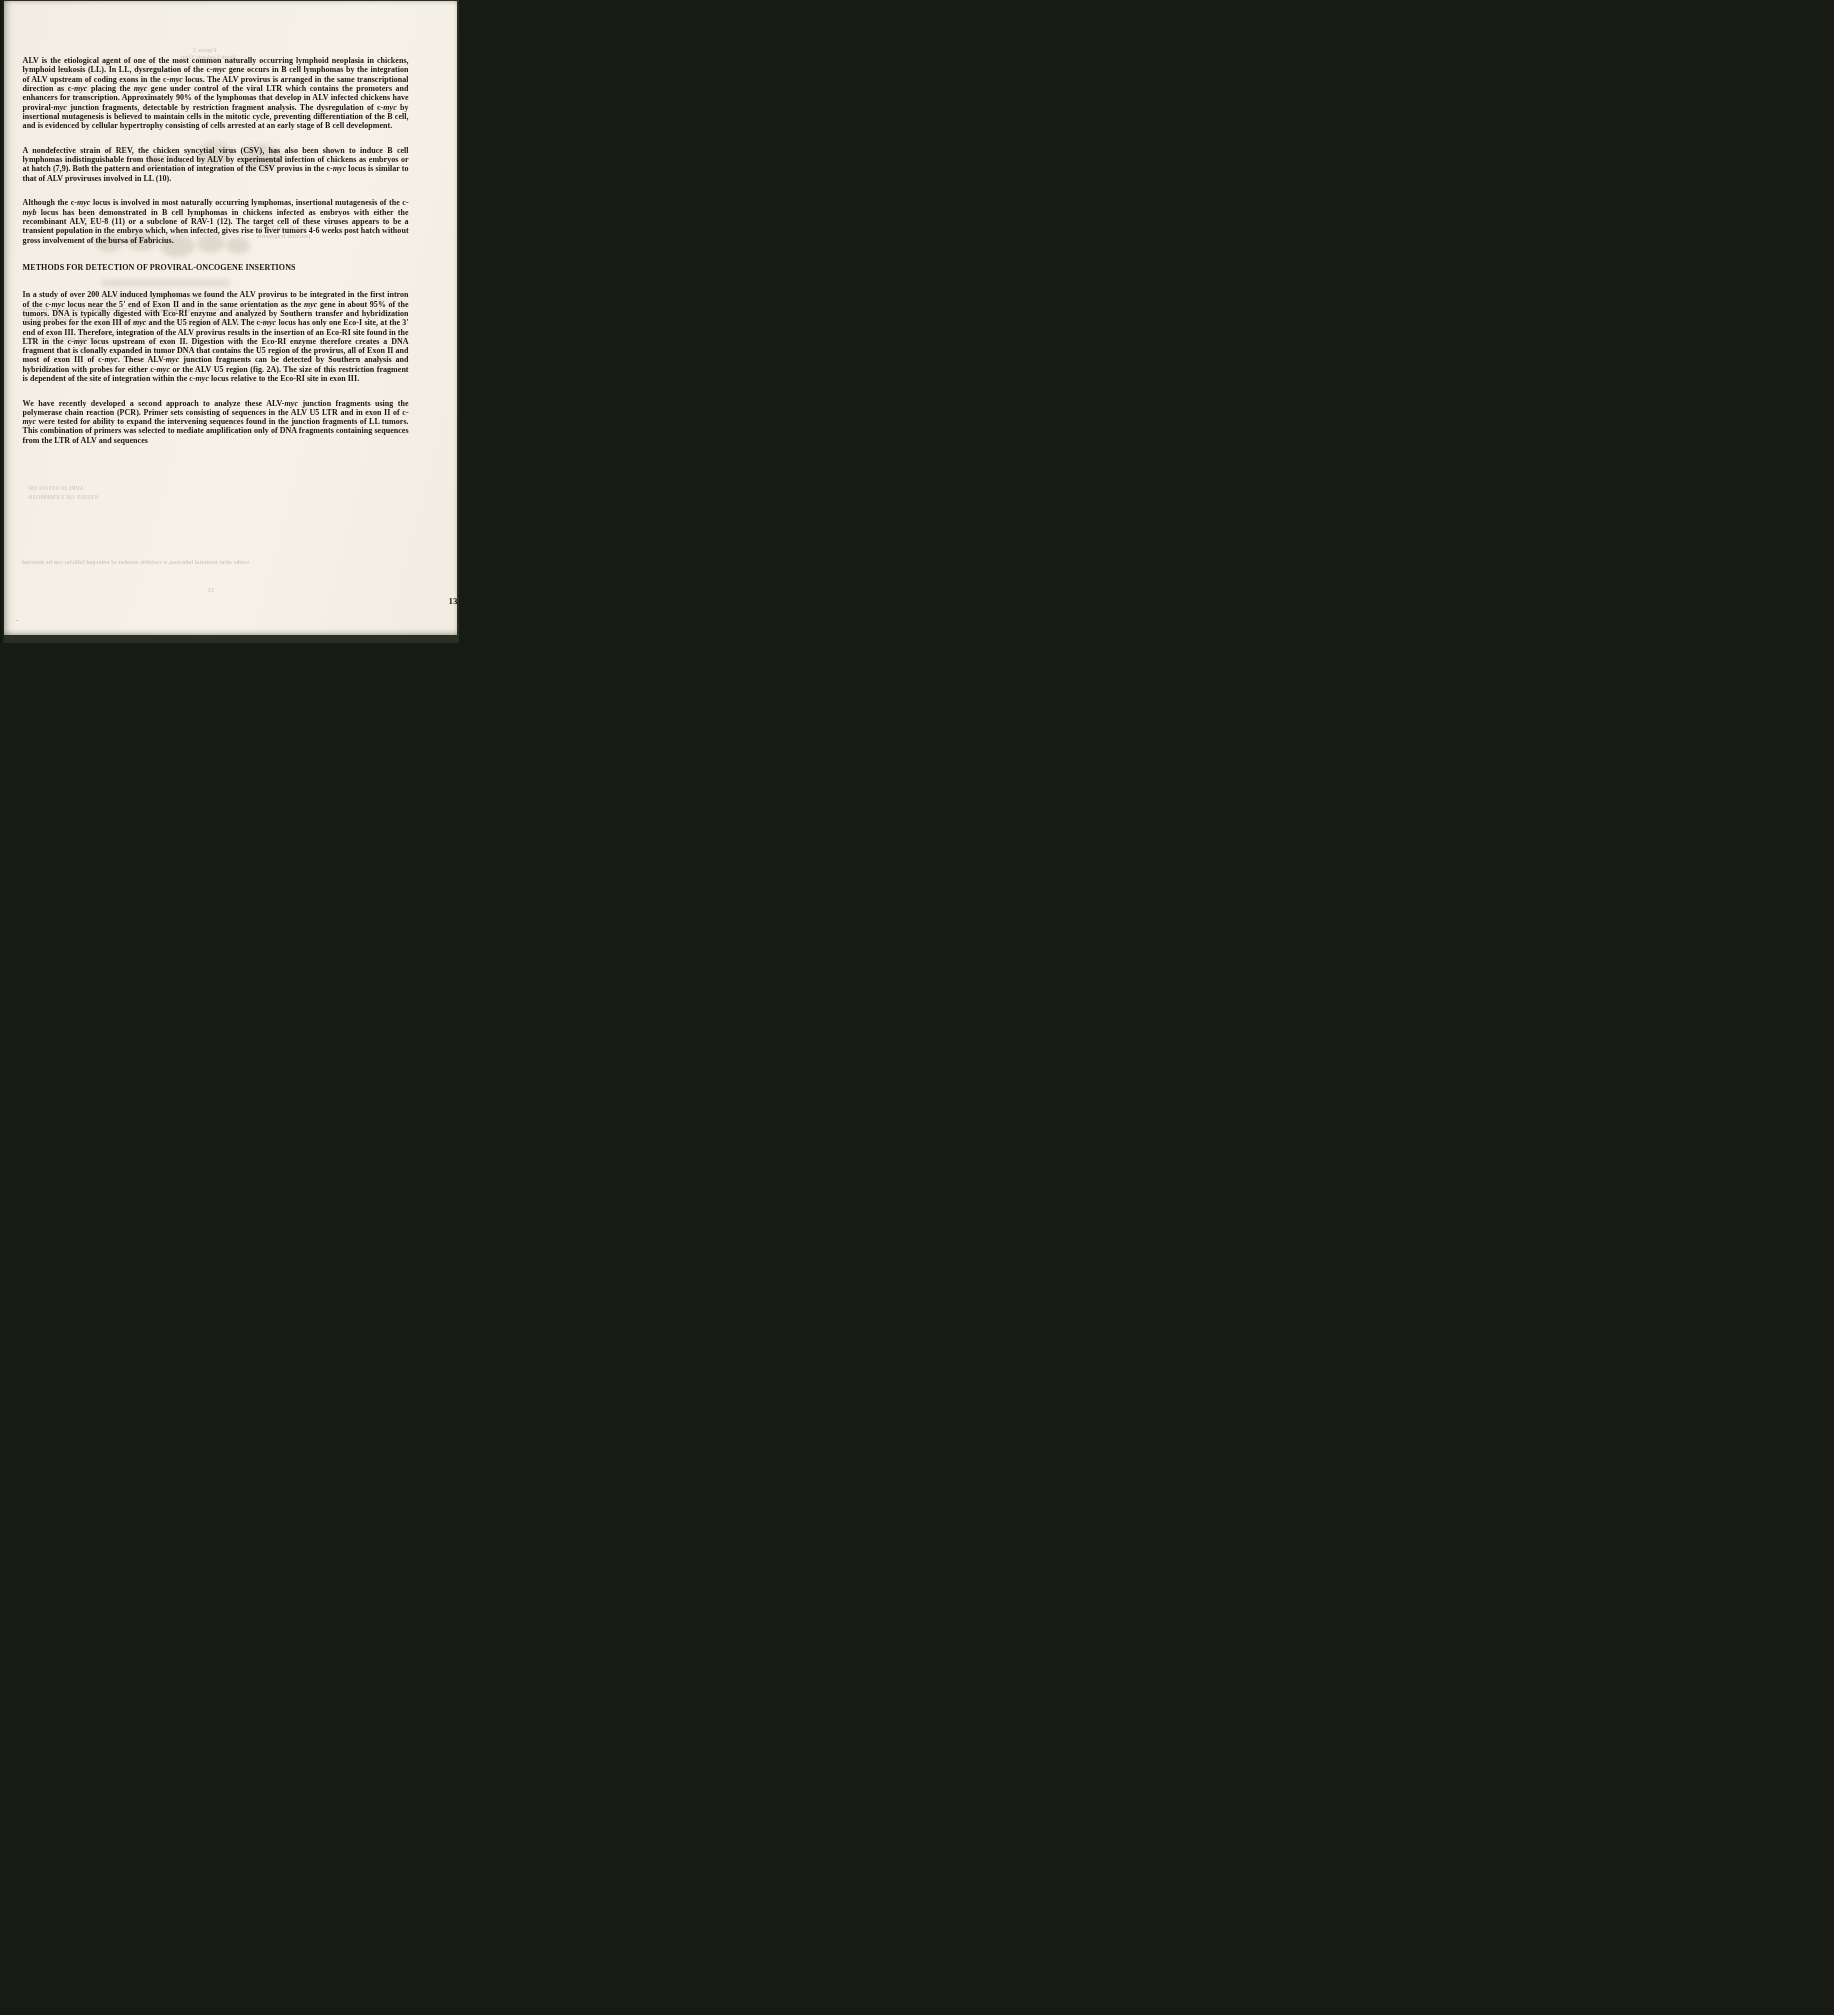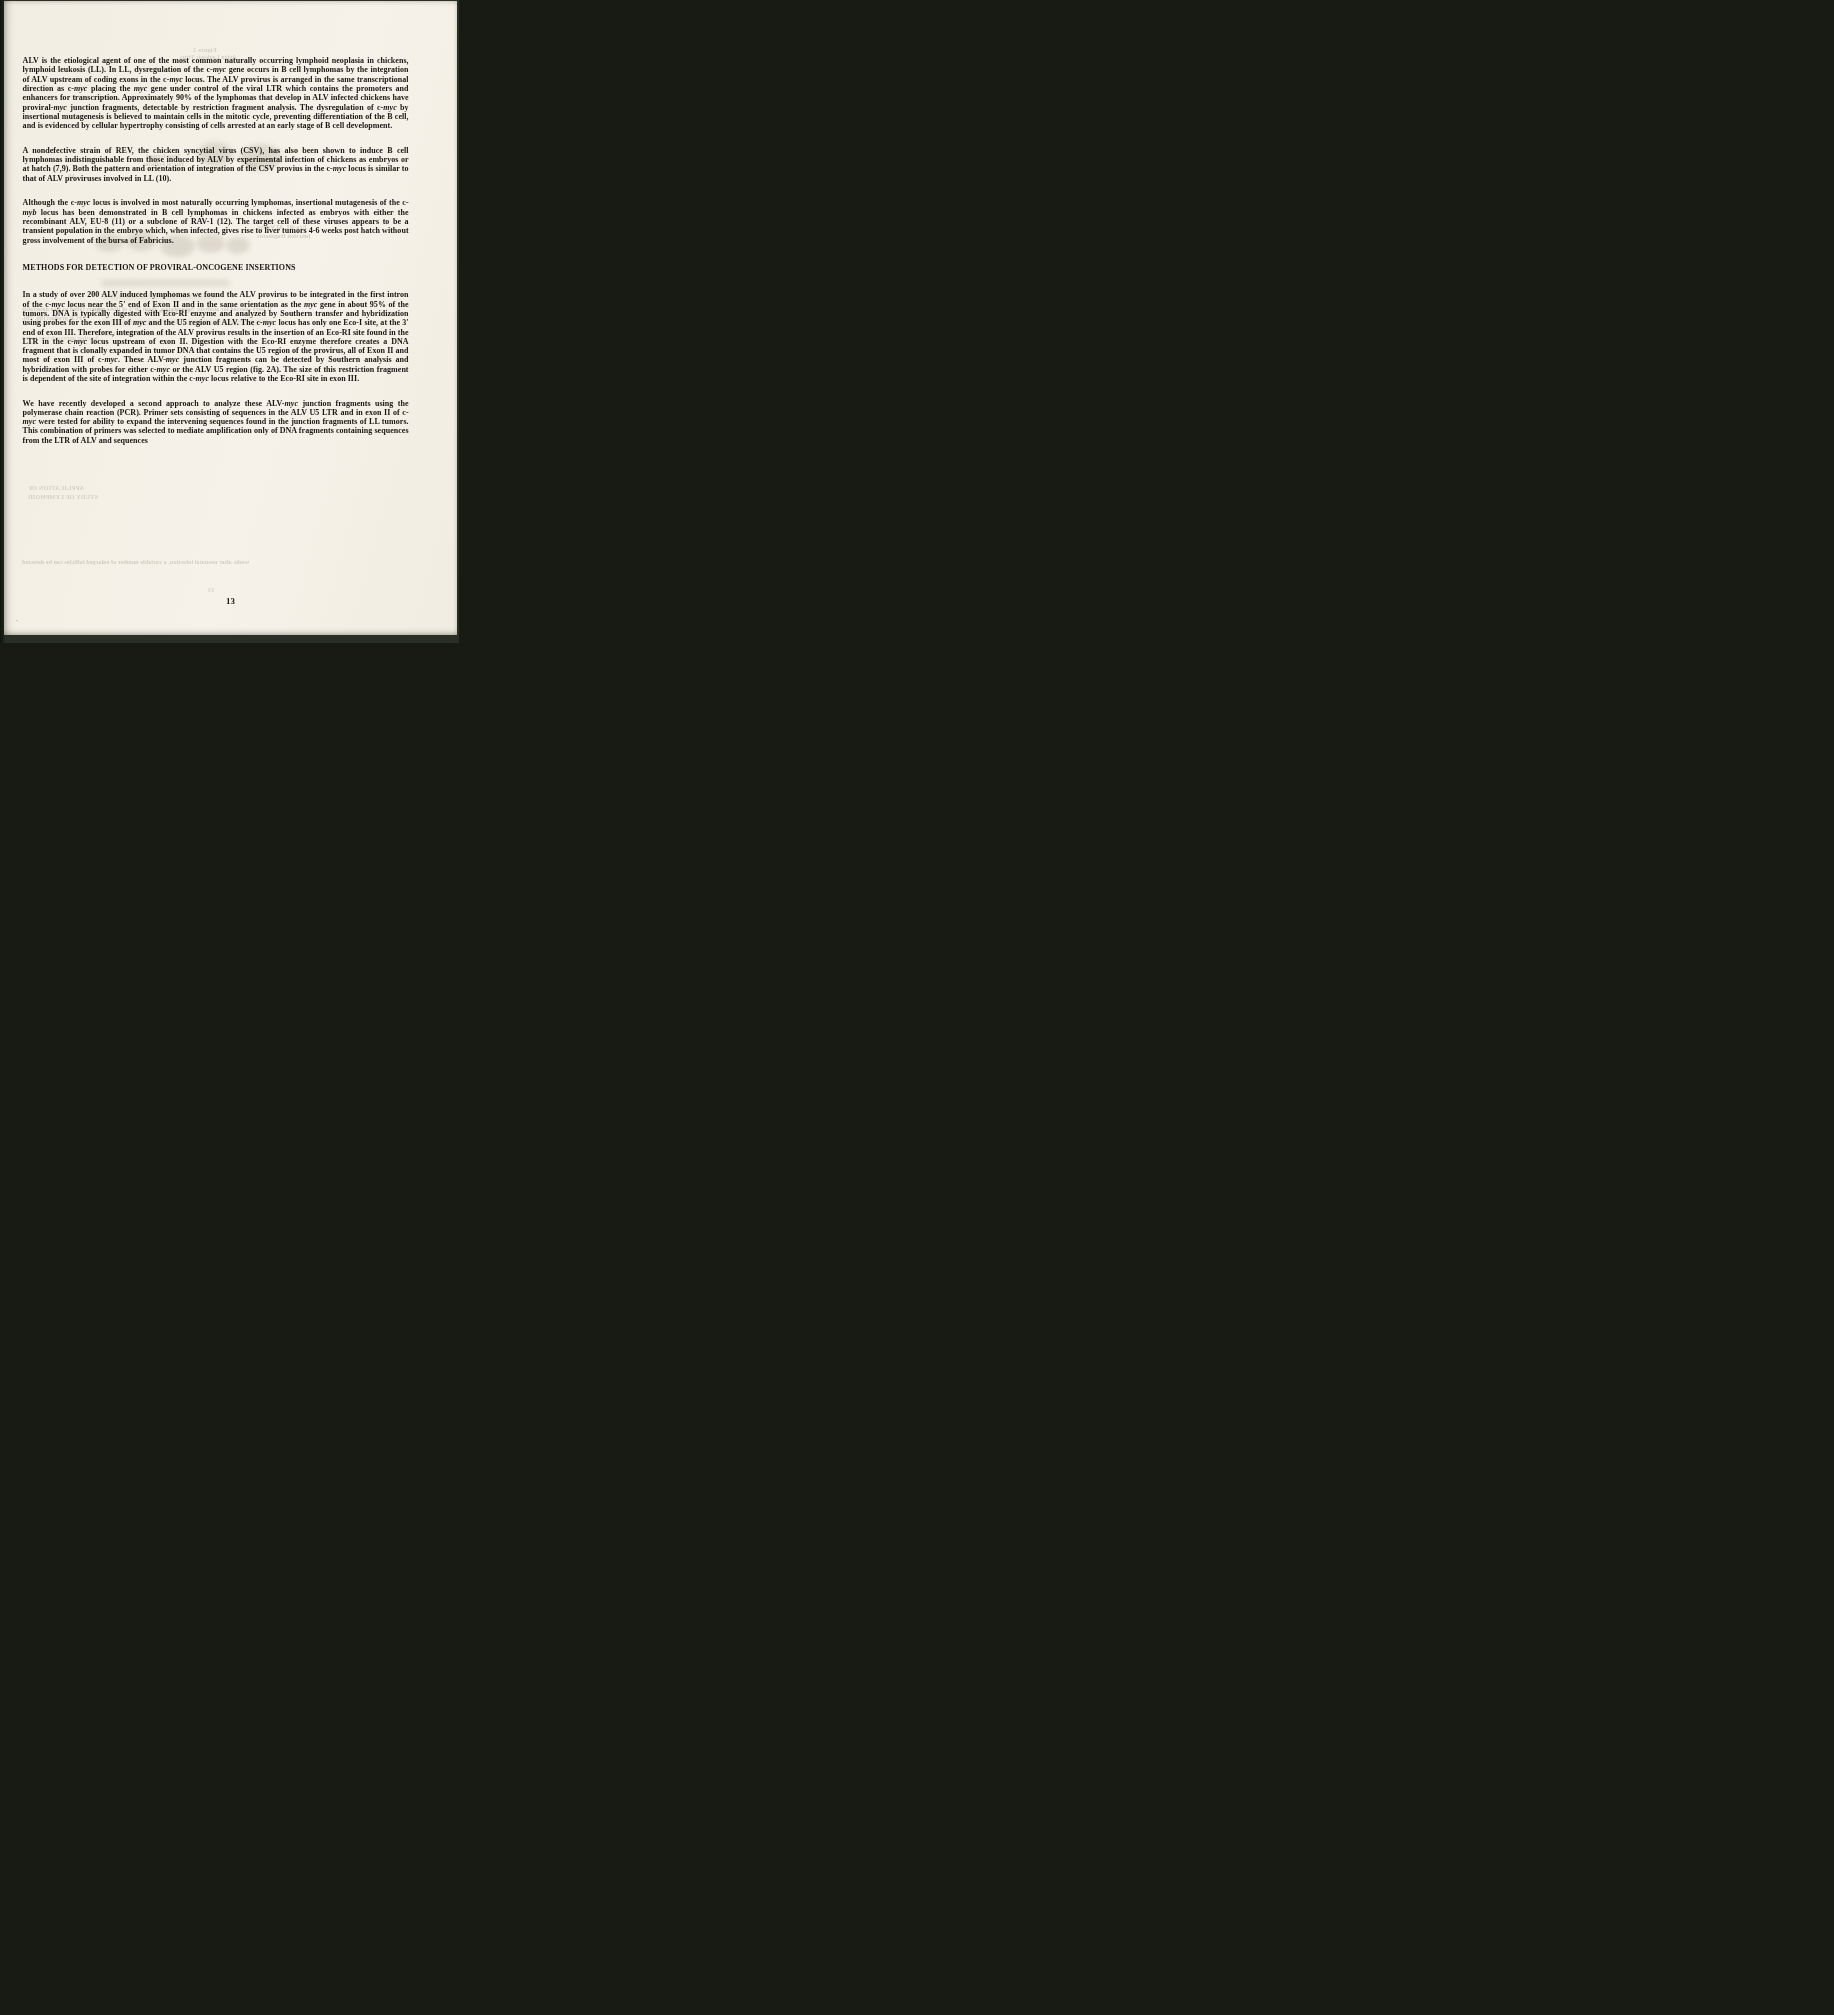--- a/index.html
+++ b/index.html
@@ -42,21 +42,21 @@
     text-align:justify;letter-spacing:0.04px;
   }
   .text-block p{margin:0 0 15.3px 0;}
   .text-block p:last-child{margin-bottom:16px;}
   .text-block h2{
     font-size:8px;line-height:9.3px;font-weight:700;
     margin:17.7px 0 18.5px 0;text-align:left;letter-spacing:0.1px;
   }
   .text-block em{font-style:italic;font-weight:inherit;}
   .page-number{
-    position:absolute;left:0;right:0;top:595px;text-align:center;
+    position:absolute;left:0;right:0;top:595px;text-align:right;
     font-size:8.9px;font-weight:700;color:var(--ink,#1a1613);
   }
   .stray-mark{
     position:absolute;left:12.5px;top:616px;font-size:5.6px;
     color:#6d6759;opacity:.75;font-weight:700;
   }
 </style>
 </head>
 <body>
 

